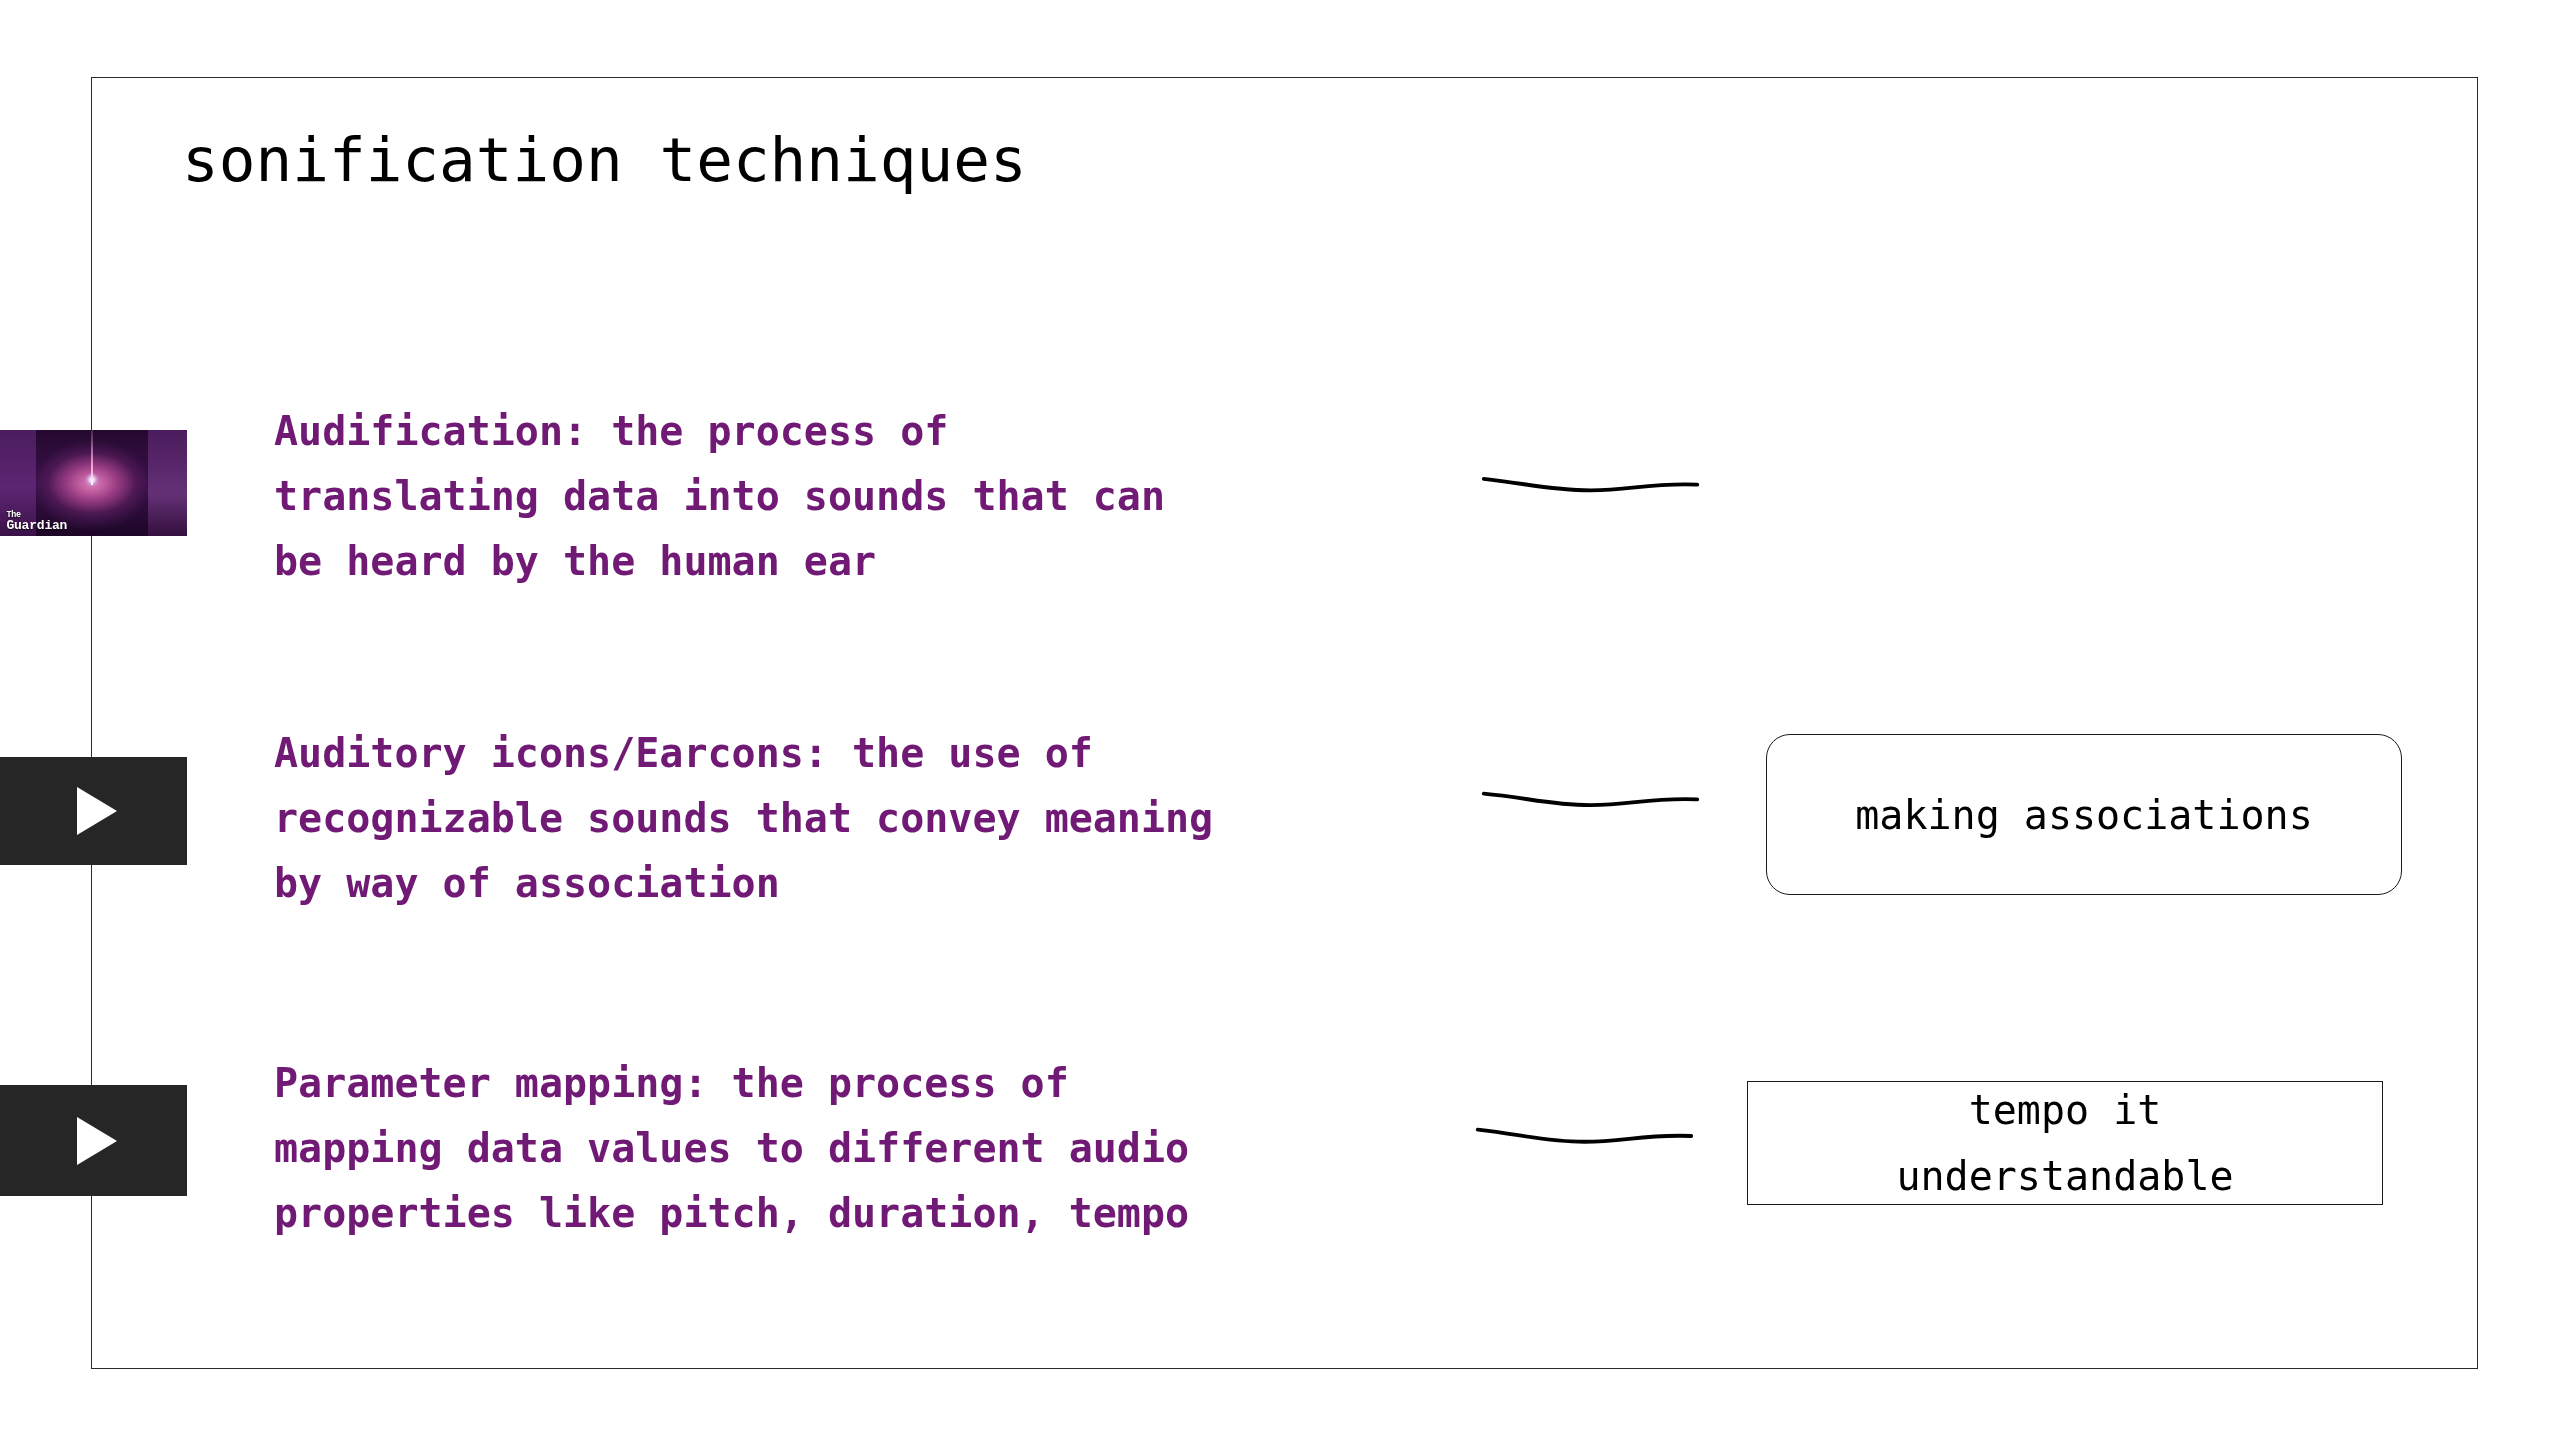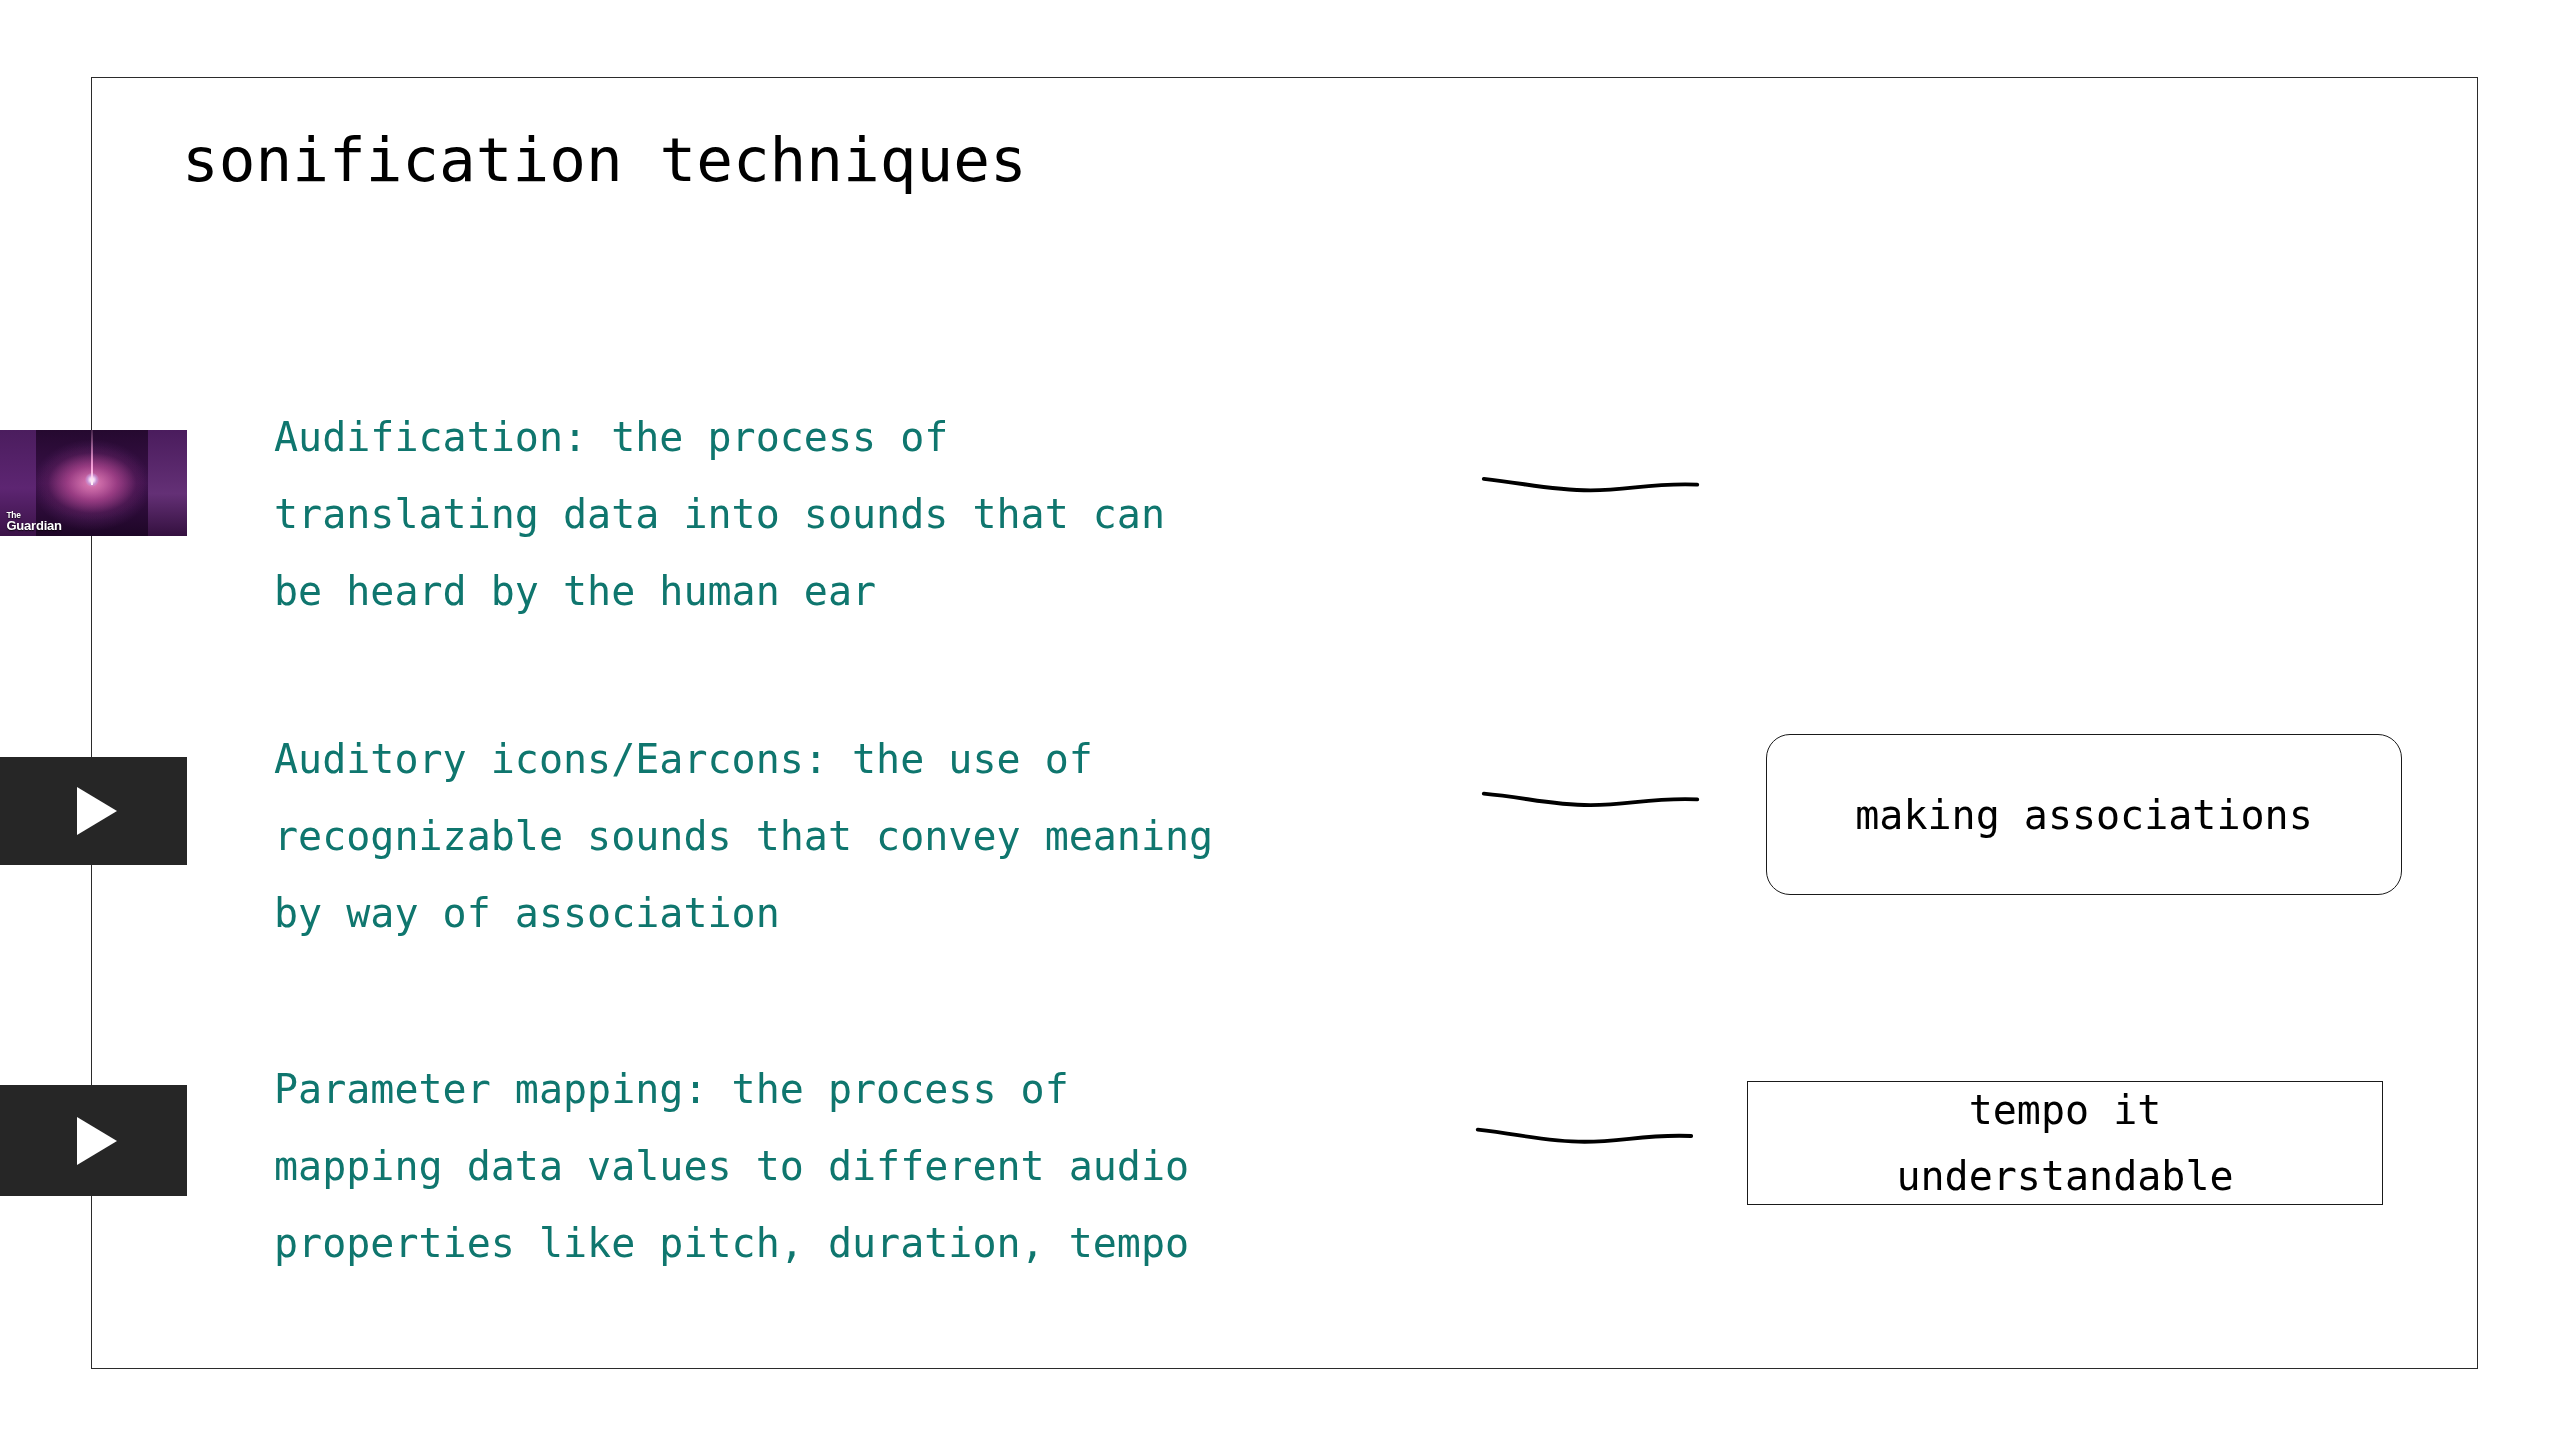--- a/index.html
+++ b/index.html
@@ -49,24 +49,24 @@
   }
   #technique-row-0 { top: 399px; }
   #technique-row-1 { top: 721px; }
   #technique-row-2 { top: 1051px; }
 
   .technique-desc {
     position: absolute;
     left: 274px;
     top: 0px;
     font-size: 40px;
-    line-height: 77px;
-    color: #0f766e;
+    line-height: 65px;
+    color: #701a75;
     white-space: pre;
-    font-weight: 400;
+    font-weight: 700;
   }
 
   
   .connector {
     position: absolute;
     width: 219px;
     height: 45px;
   }
   #connector-0 { left: 1481px; top: 58px; }
   #connector-1 { left: 1481px; top: 52px; }
@@ -133,21 +133,21 @@
     position: absolute;
     left: 50%; top: 0; width: 2.6px; height: 52%;
     margin-left: -1.3px;
     background: linear-gradient(180deg, rgba(255,190,230,0.15) 0%, rgba(255,170,225,0.95) 70%, rgba(255,255,255,0.9) 100%);
   }
   #guardian-logo {
     position: absolute;
     left: 6.4px;
     bottom: 5.2px;
     color: #ffffff;
-    font-family: Liberation Sans, sans-serif;
+    font-family: Liberation Mono, monospace;
     font-weight: bold;
     font-size: 11px;
     line-height: 9.7px;
     text-shadow: 0 0.6px 1.3px rgba(0,0,0,0.8);
     letter-spacing: -0.2px;
   }
   #guardian-logo .the { display: block; font-size: 8.4px; }
   #guardian-logo .guardian { display: block; font-size: 13px; }
 
   

